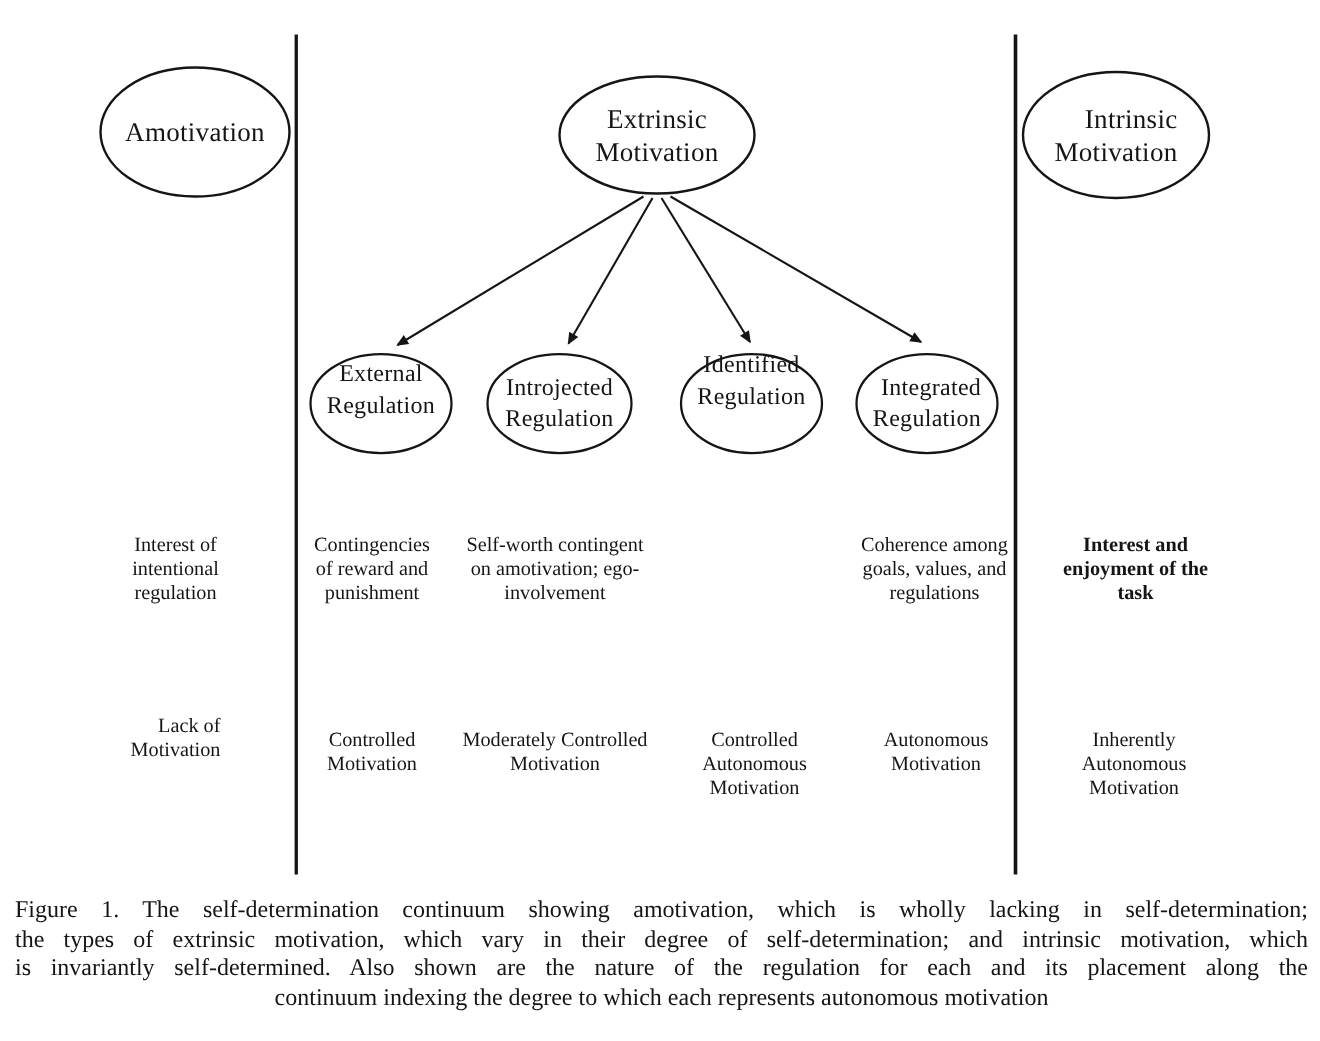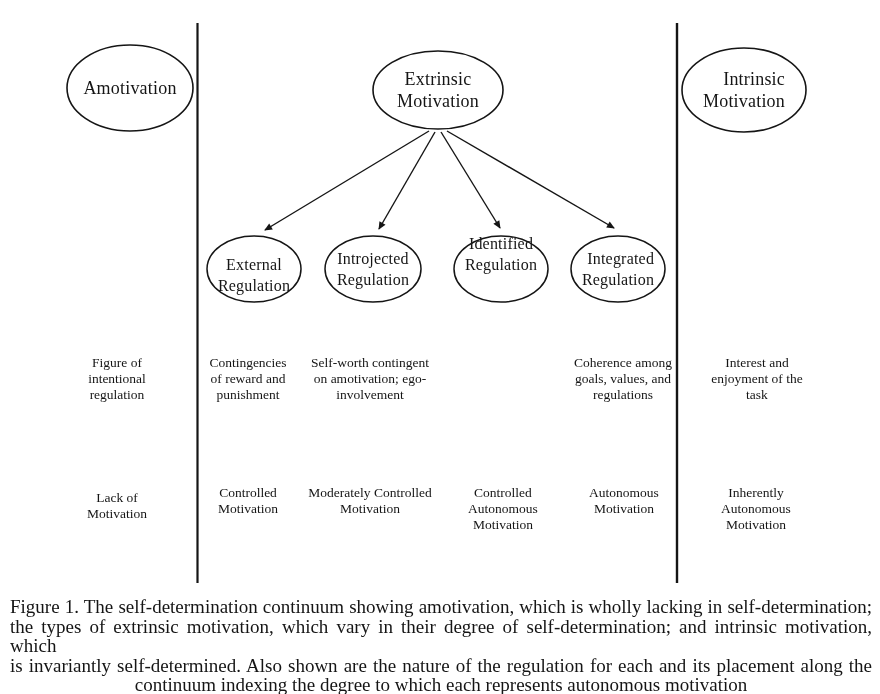--- a/index.html
+++ b/index.html
@@ -29,21 +29,21 @@
     position:absolute;
     transform:translateX(-50%);
     text-align:center;
     white-space:pre-line;
     font-size:13.5px;
     line-height:15.8px;
   }
   #caption{
     position:absolute;
     left:10px;top:597px;width:862px;
-    font-size:19px;
+    font-size:16px;
     line-height:19.6px;
   }
   .cap-line{text-align:justify;text-align-last:justify;}
   .cap-line.last{text-align:center;text-align-last:center;}
 </style>
 </head>
 <body>
 
 <div id="stage">
 
@@ -71,46 +71,46 @@
     <line x1="441" y1="132" x2="500" y2="228" stroke="#151515" stroke-width="1.4" marker-end="url(#ah)"></line>
     <line x1="447" y1="131" x2="614" y2="228" stroke="#151515" stroke-width="1.4" marker-end="url(#ah)"></line>
   </svg>
 
   <div class="node-label" style="left:130px;top:88px;">Amotivation</div>
   <div class="node-label" style="left:438px;top:90px;">Extrinsic
 Motivation</div>
   <div class="node-label" style="left:744px;top:90px;text-align:right;">Intrinsic
 Motivation</div>
 
-  <div class="node-label small" style="left:254px;top:275px;">External
+  <div class="node-label small" style="left:254px;top:260px;">External
 Regulation</div>
   <div class="node-label small" style="left:373px;top:269px;">Introjected
 Regulation</div>
   <div class="node-label small" style="left:501px;top:254px;">Identified
 Regulation</div>
   <div class="node-label small" style="left:618px;top:269px;text-align:right;">Integrated
 Regulation</div>
 
-  <div class="col-text" style="left:117px;top:355px;">Figure of
+  <div class="col-text" style="left:117px;top:355px;">Interest of
 intentional
 regulation</div>
   <div class="col-text" style="left:248px;top:355px;">Contingencies
 of reward and
 punishment</div>
   <div class="col-text" style="left:370px;top:355px;">Self-worth contingent
 on amotivation; ego-
 involvement</div>
   <div class="col-text" style="left:623px;top:355px;">Coherence among
 goals, values, and
 regulations</div>
-  <div class="col-text" style="left:757px;top:355px;">Interest and
+  <div class="col-text" style="left:757px;top:355px;font-weight:bold;">Interest and
 enjoyment of the
 task</div>
 
-  <div class="col-text" style="left:117px;top:490px;">Lack of
+  <div class="col-text" style="left:117px;top:476px;text-align:right;">Lack of
 Motivation</div>
   <div class="col-text" style="left:248px;top:485px;">Controlled
 Motivation</div>
   <div class="col-text" style="left:370px;top:485px;">Moderately Controlled
 Motivation</div>
   <div class="col-text" style="left:503px;top:485px;">Controlled
 Autonomous
 Motivation</div>
   <div class="col-text" style="left:624px;top:485px;">Autonomous
 Motivation</div>

